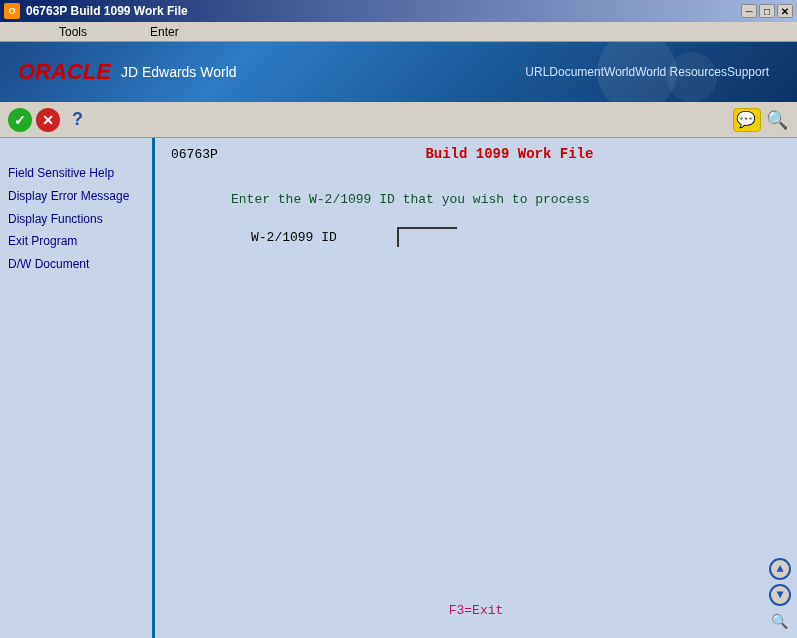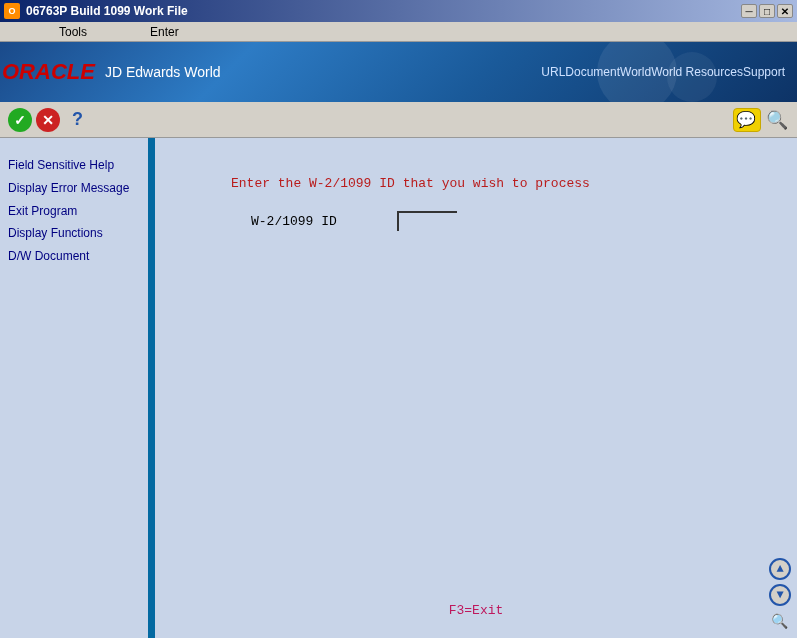--- a/index.html
+++ b/index.html
@@ -45,21 +45,21 @@
       margin-left: 47px;
     }
 
     
     .oracle-header {
       background: linear-gradient(135deg, #1a4a8a 0%, #2d7bc4 30%, #1a5a9a 60%, #0d3366 100%);
       height: 60px;
       display: flex;
       align-items: center;
       justify-content: space-between;
-      padding: 0 2px;
+      padding: 0 18px;
       position: relative;
       overflow: hidden;
     }
     .oracle-logo {
       display: flex;
       align-items: center;
       gap: 4px;
     }
     .oracle-text {
       color: white;
@@ -134,22 +134,22 @@
     
     .main-area {
       display: flex;
       height: calc(638px - 22px - 20px - 60px - 36px);
     }
 
     
     .sidebar {
       width: 155px;
       background: #c8d4e8;
-      border-right: 7px solid #0369a1;
-      padding: 16px 4px;
+      border-right: 3px solid #0369a1;
+      padding: 24px 4px;
       flex-shrink: 0;
     }
     .sidebar-item {
       font-size: 12px;
       color: #000080;
       cursor: pointer;
       padding: 3px 4px;
       line-height: 1.4;
     }
 
@@ -176,21 +176,21 @@
       font-size: 14px;
       color: #cc0000;
       font-family: 'Courier New', Courier, monospace;
       font-weight: bold;
       flex: 1;
       text-align: center;
     }
     .description-text {
       font-size: 13px;
       font-family: 'Courier New', Courier, monospace;
-      color: #b91c1c;
+      color: #14532d;
       margin: 30px 0 20px 60px;
     }
     .field-row {
       display: flex;
       align-items: center;
       margin: 12px 0 4px 80px;
     }
     .field-label {
       font-size: 13px;
       font-family: 'Courier New', Courier, monospace;
@@ -309,26 +309,30 @@
     <div class="chat-icon">💬</div>
     <div class="search-icon-btn">🔍</div>
   </div>
 </div>
 
 <div class="main-area">
 
   <div class="sidebar">
     <div class="sidebar-item">Field Sensitive Help</div>
     <div class="sidebar-item">Display Error Message</div>
+    <div class="sidebar-item">Display Functions</div>
     <div class="sidebar-item">Exit Program</div>
-    <div class="sidebar-item">Display Functions</div>
     <div class="sidebar-item">D/W Document</div>
   </div>
 
   <div class="content">
+    <div class="content-header">
+      <span class="program-id">06763P</span>
+      <span class="form-title">Build 1099 Work File</span>
+    </div>
 
     <div class="description-text">Enter the W-2/1099 ID that you wish to     process</div>
 
     <div class="field-row">
       <span class="field-label">W-2/1099 ID</span>
       <div class="field-input-box"></div>
     </div>
 
     <div class="bottom-toolbar">
       <div class="nav-circle">▲</div>

